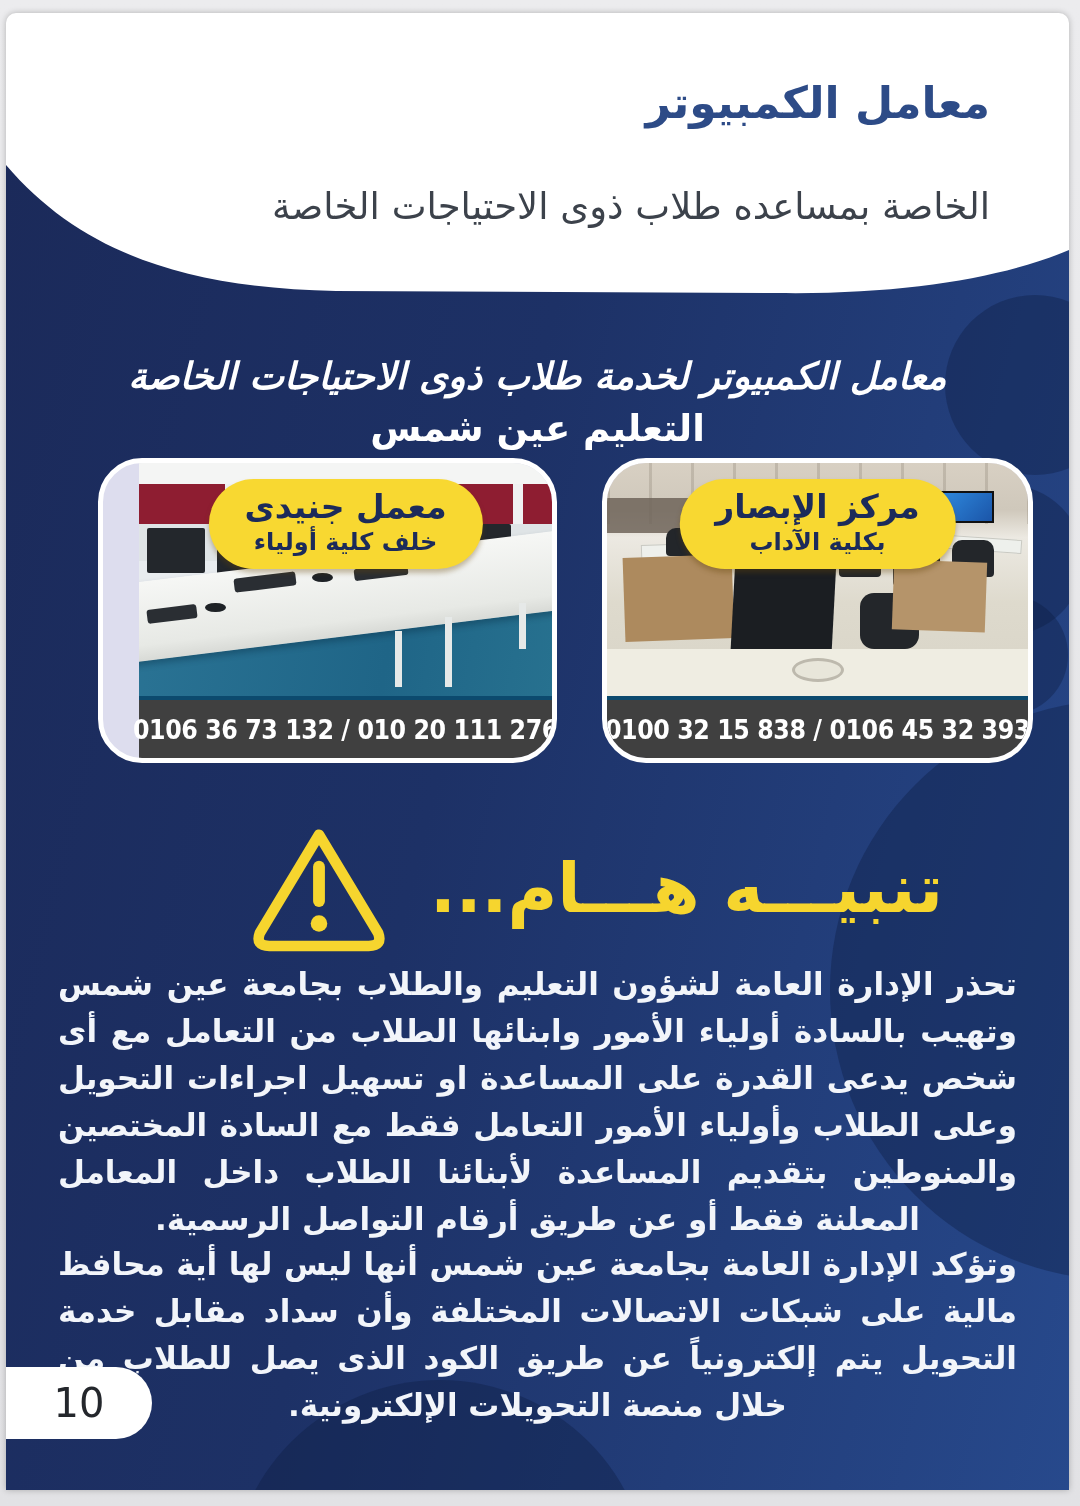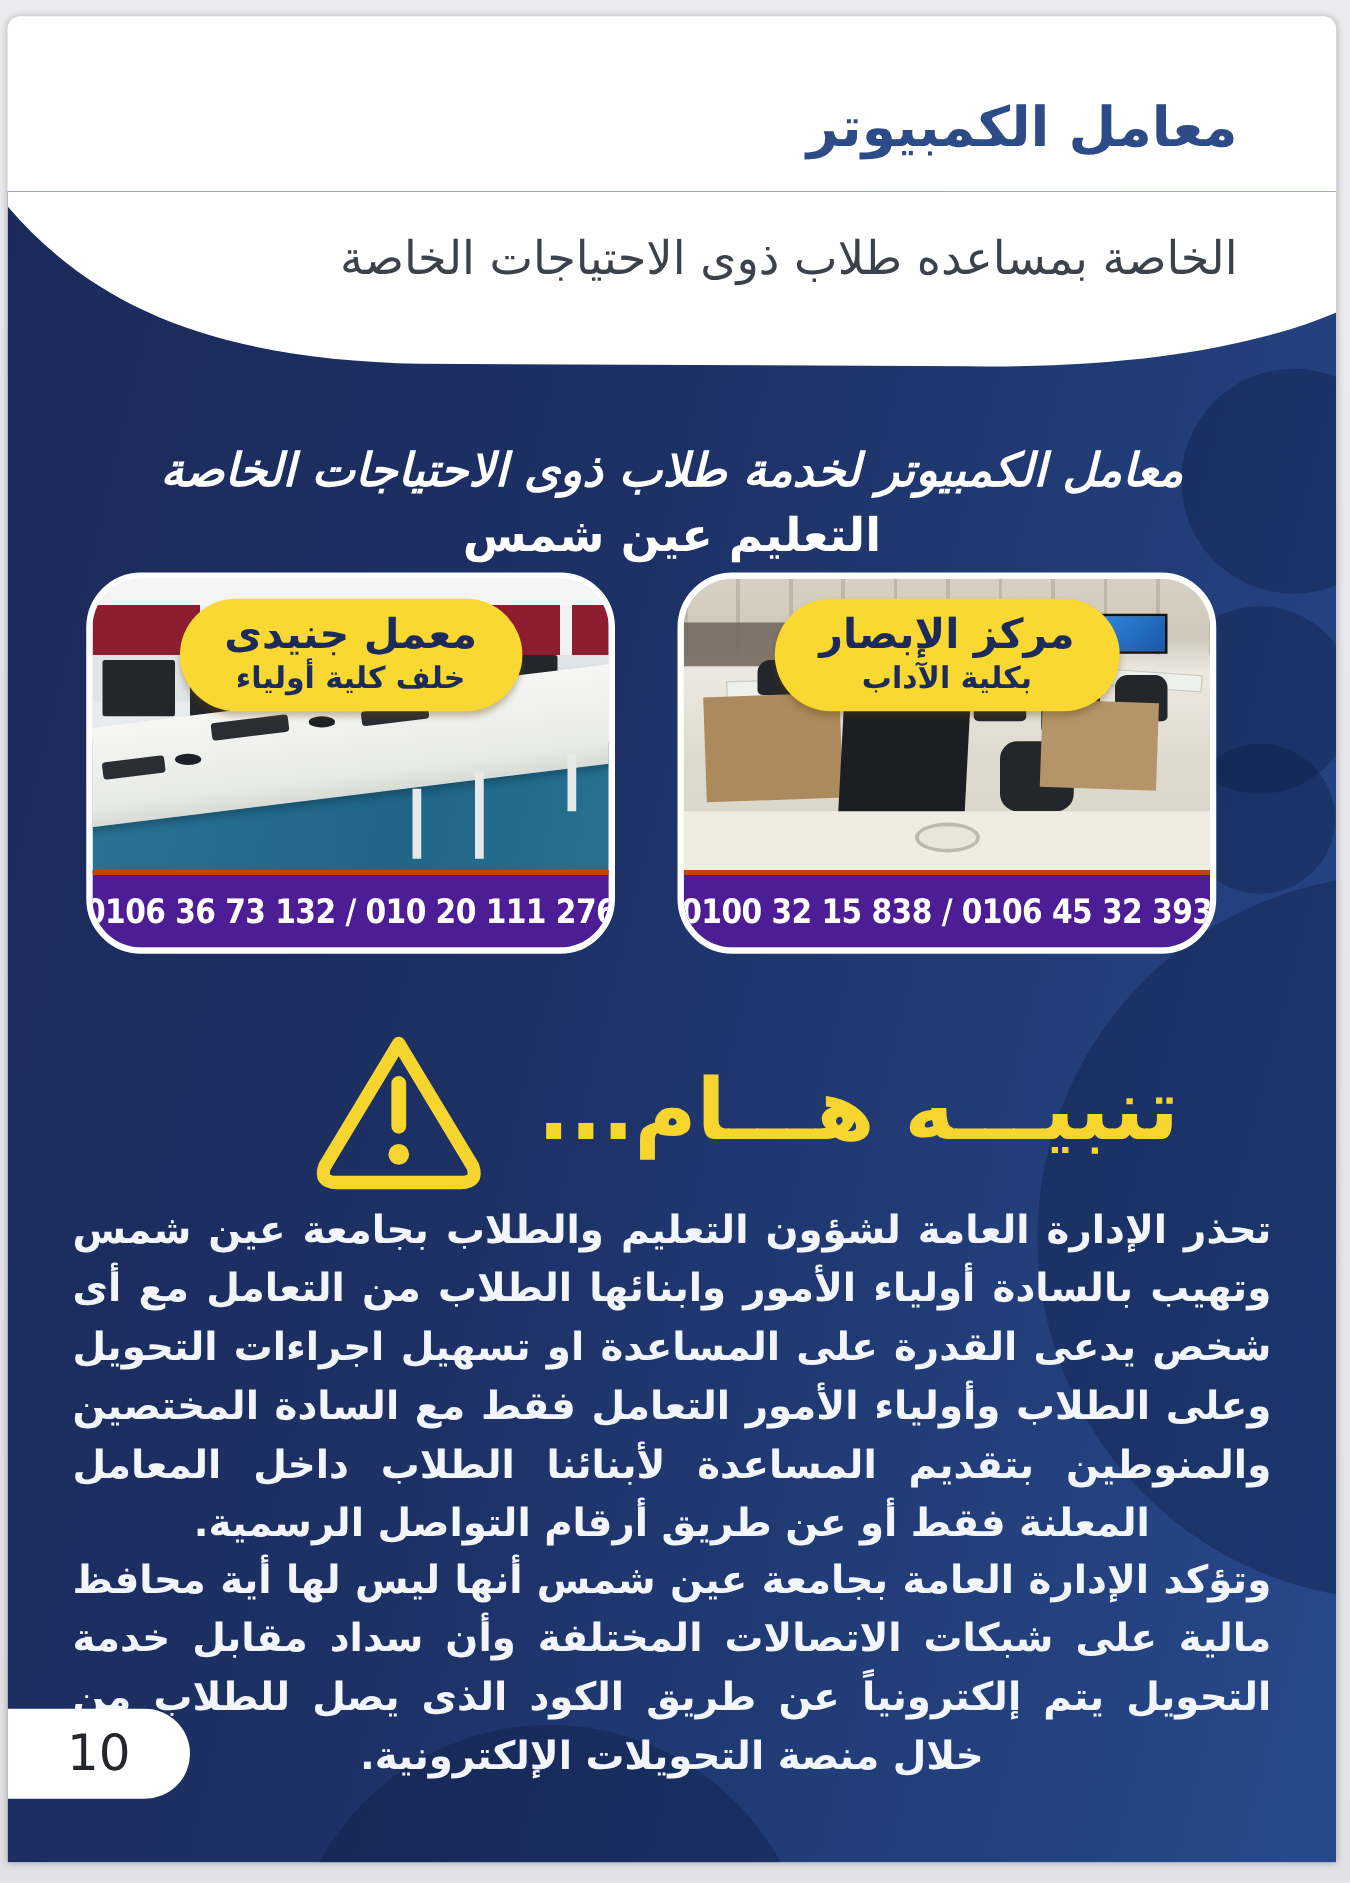--- a/index.html
+++ b/index.html
@@ -21,29 +21,29 @@
   .blob{position:absolute;border-radius:50%;background:rgba(14,28,66,.38);}
 
   .sec-heading{position:absolute;top:198px;left:0;right:0;text-align:center;color:#ffffff;
     font-weight:bold;direction:rtl;z-index:2;}
   .sec-heading .l1{font-size:37px;line-height:52px;font-style:italic;}
   .sec-heading .l2{font-size:37px;line-height:52px;}
 
   
   .card{position:absolute;top:305px;height:295px;border:5px solid #ffffff;border-radius:44px;
     overflow:hidden;display:flex;flex-direction:column;z-index:3;background:#dde;}
-  .card.left{left:63px;width:413px;}
-  .card.right{left:536px;width:421px;}
+  .card.left{left:92px;width:413px;padding-left:36px;}
+  .card.right{left:596px;width:421px;}
   .photo{flex:1;position:relative;overflow:hidden;}
   .badge{position:absolute;top:16px;left:50%;transform:translateX(-50%);background:#f8d831;
     border-radius:46px;padding:8px 36px 12px;text-align:center;z-index:6;
     box-shadow:0 4px 5px rgba(100,70,10,.35);}
   .badge .nm{font-size:33px;font-weight:bold;color:#1c2b5a;direction:rtl;white-space:nowrap;line-height:40px;}
   .badge .loc{font-size:24px;font-weight:bold;color:#1c2b5a;direction:rtl;white-space:nowrap;line-height:30px;}
-  .phonebar{height:58px;background:#4c1d95;border-top:4px solid #c2410c;display:flex;
+  .phonebar{height:58px;background:#404040;border-top:4px solid #0c4a6e;display:flex;
     align-items:center;justify-content:center;}
   .phones{color:#ffffff;font-weight:bold;font-size:27px;direction:ltr;white-space:nowrap;
     transform:scaleX(.88);letter-spacing:-.5px;}
 
   
   .warn-row{position:absolute;top:660px;left:0;right:0;height:150px;display:flex;
     align-items:center;justify-content:center;gap:40px;transform:translateX(58px);z-index:2;}
   .warn-title{color:#f6d52e;font-size:68px;font-weight:bold;direction:rtl;white-space:nowrap;}
   .tri{width:142px;height:132px;}
 

